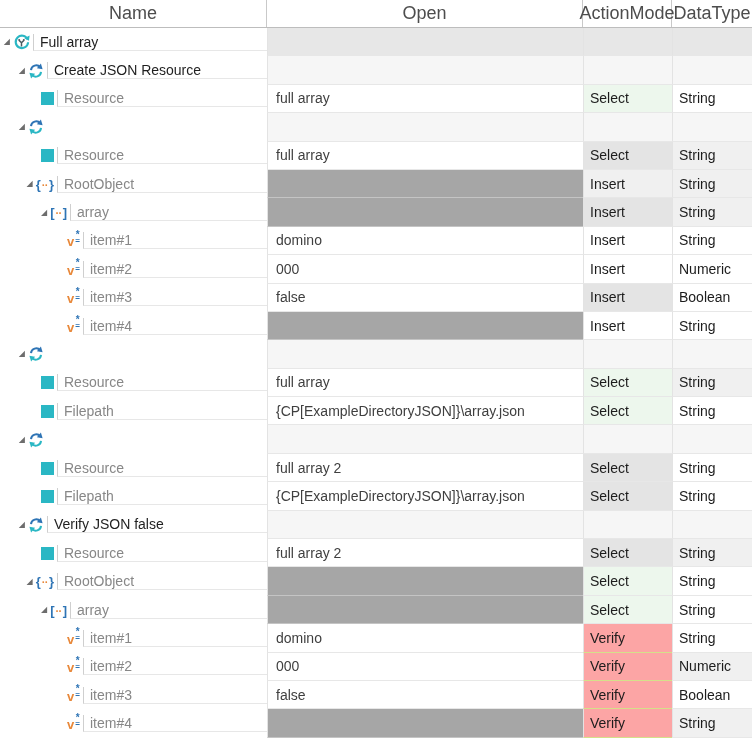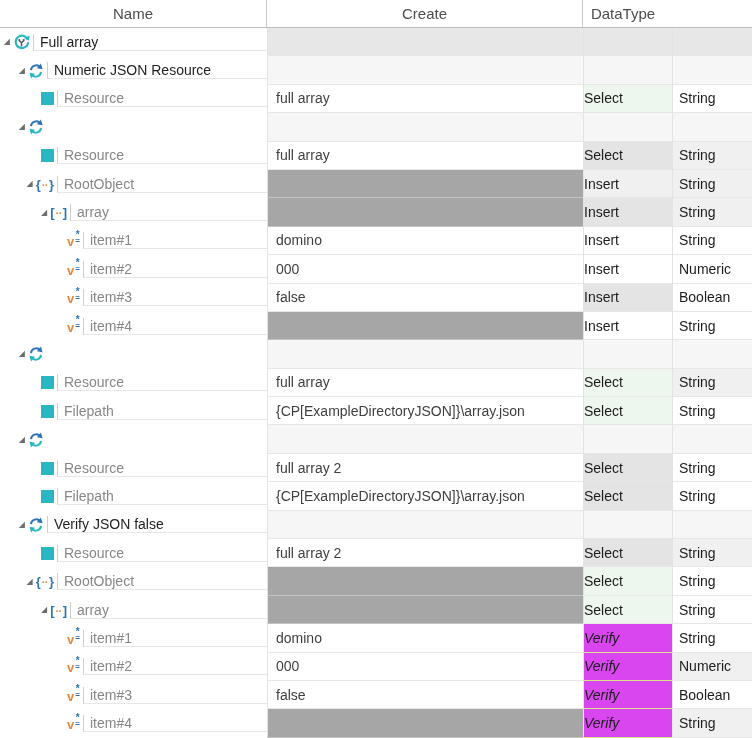--- a/index.html
+++ b/index.html
@@ -6,51 +6,51 @@
   #app{
     width:752px;height:738px;overflow:hidden;background:#fff;
     font-family:"Liberation Sans","DejaVu Sans",sans-serif;
     -webkit-font-smoothing:antialiased;
     position:relative;
   }
   
   .hdr{display:flex;height:28px;box-sizing:border-box;border-bottom:1px solid #bdbdbd;background:#fff;}
   .hdr .hcell{
     box-sizing:border-box;display:flex;align-items:center;justify-content:center;
-    font-size:15px;color:#4d4d4d;border-right:1px solid #c9c9c9;
+    font-size:18px;color:#4d4d4d;border-right:1px solid #c9c9c9;
   }
   .hdr .hcell:last-child{border-right:none;}
   .w-name{width:267px;} .w-value{width:316px;} .w-am{width:89px;} .w-dt{width:80px;}
 
   
   .row{display:flex;height:28.4px;box-sizing:border-box;}
   .cell{box-sizing:border-box;display:flex;align-items:center;overflow:hidden;white-space:nowrap;}
   .name-cell{width:267px;display:flex;}
   .gutter{display:flex;align-items:center;justify-content:flex-end;box-sizing:border-box;flex:none;}
   .name-box{
     flex:1;display:flex;align-items:center;box-sizing:border-box;background:#fff;
     border-left:1px solid #cfcfcf;border-bottom:1px solid #e7e7e7;padding-left:6px;overflow:hidden;
   }
   .name-text{font-size:14px;color:#1f1f1f;white-space:nowrap;}
   .name-text.muted{color:#878787;}
   .value-cell{width:316px;padding-left:8px;border-left:1px solid #e3e3e3;border-bottom:1px solid #e7e7e7;}
-  .am-cell{width:89px;border-left:1px solid #e3e3e3;border-bottom:1px solid #e7e7e7;}
+  .am-cell{width:89px;padding-left:6px;border-left:1px solid #e3e3e3;border-bottom:1px solid #e7e7e7;}
   .dt-cell{width:80px;padding-left:6px;border-left:1px solid #e3e3e3;border-bottom:1px solid #e7e7e7;}
   .value-cell span{font-size:14px;color:#3f3f3f;}
   .am-cell span,.dt-cell span{font-size:14px;color:#1c1c1c;}
 
   
   .bg-white{background:#ffffff;}
   .bg-tc{background:#e7e7e7;}
   .bg-step{background:#f6f6f6;}
   .bg-green{background:#edf7ed;}
   .bg-gray{background:#e4e4e4;}
   .bg-lgray{background:#f0f0f0;}
   .bg-dim{background:#a6a6a6;border-bottom-color:#c4c4c4;}
-  .bg-verify{background:#d946ef;border-bottom-color:#d5e08a;font-style:italic;}
+  .bg-verify{background:#fca5a5;border-bottom-color:#d5e08a;}
 
   
   .expander{
     font-size:8px;color:#6d6d6d;line-height:1;margin-right:3px;flex:none;cursor:pointer;
     font-family:"DejaVu Sans",sans-serif;
   }
   .icn{flex:none;margin-right:3px;display:flex;align-items:center;justify-content:center;}
   .sq{width:13px;height:13px;background:#2ab7c4;}
   .txticon{font-size:13px;font-weight:bold;line-height:1;letter-spacing:0;display:flex;align-items:center;}
   .txticon .b{color:#2e74b5;}
@@ -60,21 +60,22 @@
   .vicon .col{display:flex;flex-direction:column;align-items:center;margin-left:1px;transform:translateY(-3px);}
   .vicon .col .s1{color:#2e74b5;font-weight:bold;font-size:10px;line-height:6px;}
   .vicon .col .s2{color:#2e74b5;font-weight:bold;font-size:8px;line-height:6px;}
 </style>
 </head>
 <body>
 
 <div id="app">
   <div class="hdr">
     <div class="hcell w-name">Name</div>
-    <div class="hcell w-value">Create</div>
+    <div class="hcell w-value">Open</div>
+    <div class="hcell w-am">ActionMode</div>
     <div class="hcell w-dt">DataType</div>
   </div>
   <div>
       <div class="row">
         <div class="cell name-cell">
           <div class="gutter" style="width: 33px;">
             <span class="expander">◢</span>
             <span class="icn">
               <svg width="17" height="17" viewBox="0 0 17 17">
       <path d="M14.6 5.4 A6.2 6.2 0 1 0 15.1 8.2" fill="none" stroke="#2ab7c4" stroke-width="2.1"></path>
@@ -106,21 +107,21 @@
             <span class="icn">
               <svg width="16" height="16" viewBox="0 0 16 16">
       <path d="M3 7.2 A5.2 5.2 0 0 1 12.2 4.3" fill="none" stroke="#2e74b5" stroke-width="2"></path>
       <path d="M12.9 0.6 L14.6 6.3 L8.9 5.3 Z" fill="#2e74b5"></path>
       <path d="M13 8.8 A5.2 5.2 0 0 1 3.8 11.7" fill="none" stroke="#2ab7c4" stroke-width="2"></path>
       <path d="M3.1 15.4 L1.4 9.7 L7.1 10.7 Z" fill="#2ab7c4"></path>
     </svg>
             </span>
           </div>
           <div class="name-box">
-            <span class="name-text">Numeric JSON Resource</span>
+            <span class="name-text">Create JSON Resource</span>
           </div>
         </div>
         <div class="cell value-cell bg-step">
           <span></span>
         </div>
         <div class="cell am-cell bg-step">
           <span></span>
         </div>
         <div class="cell dt-cell bg-step">
           <span></span>

